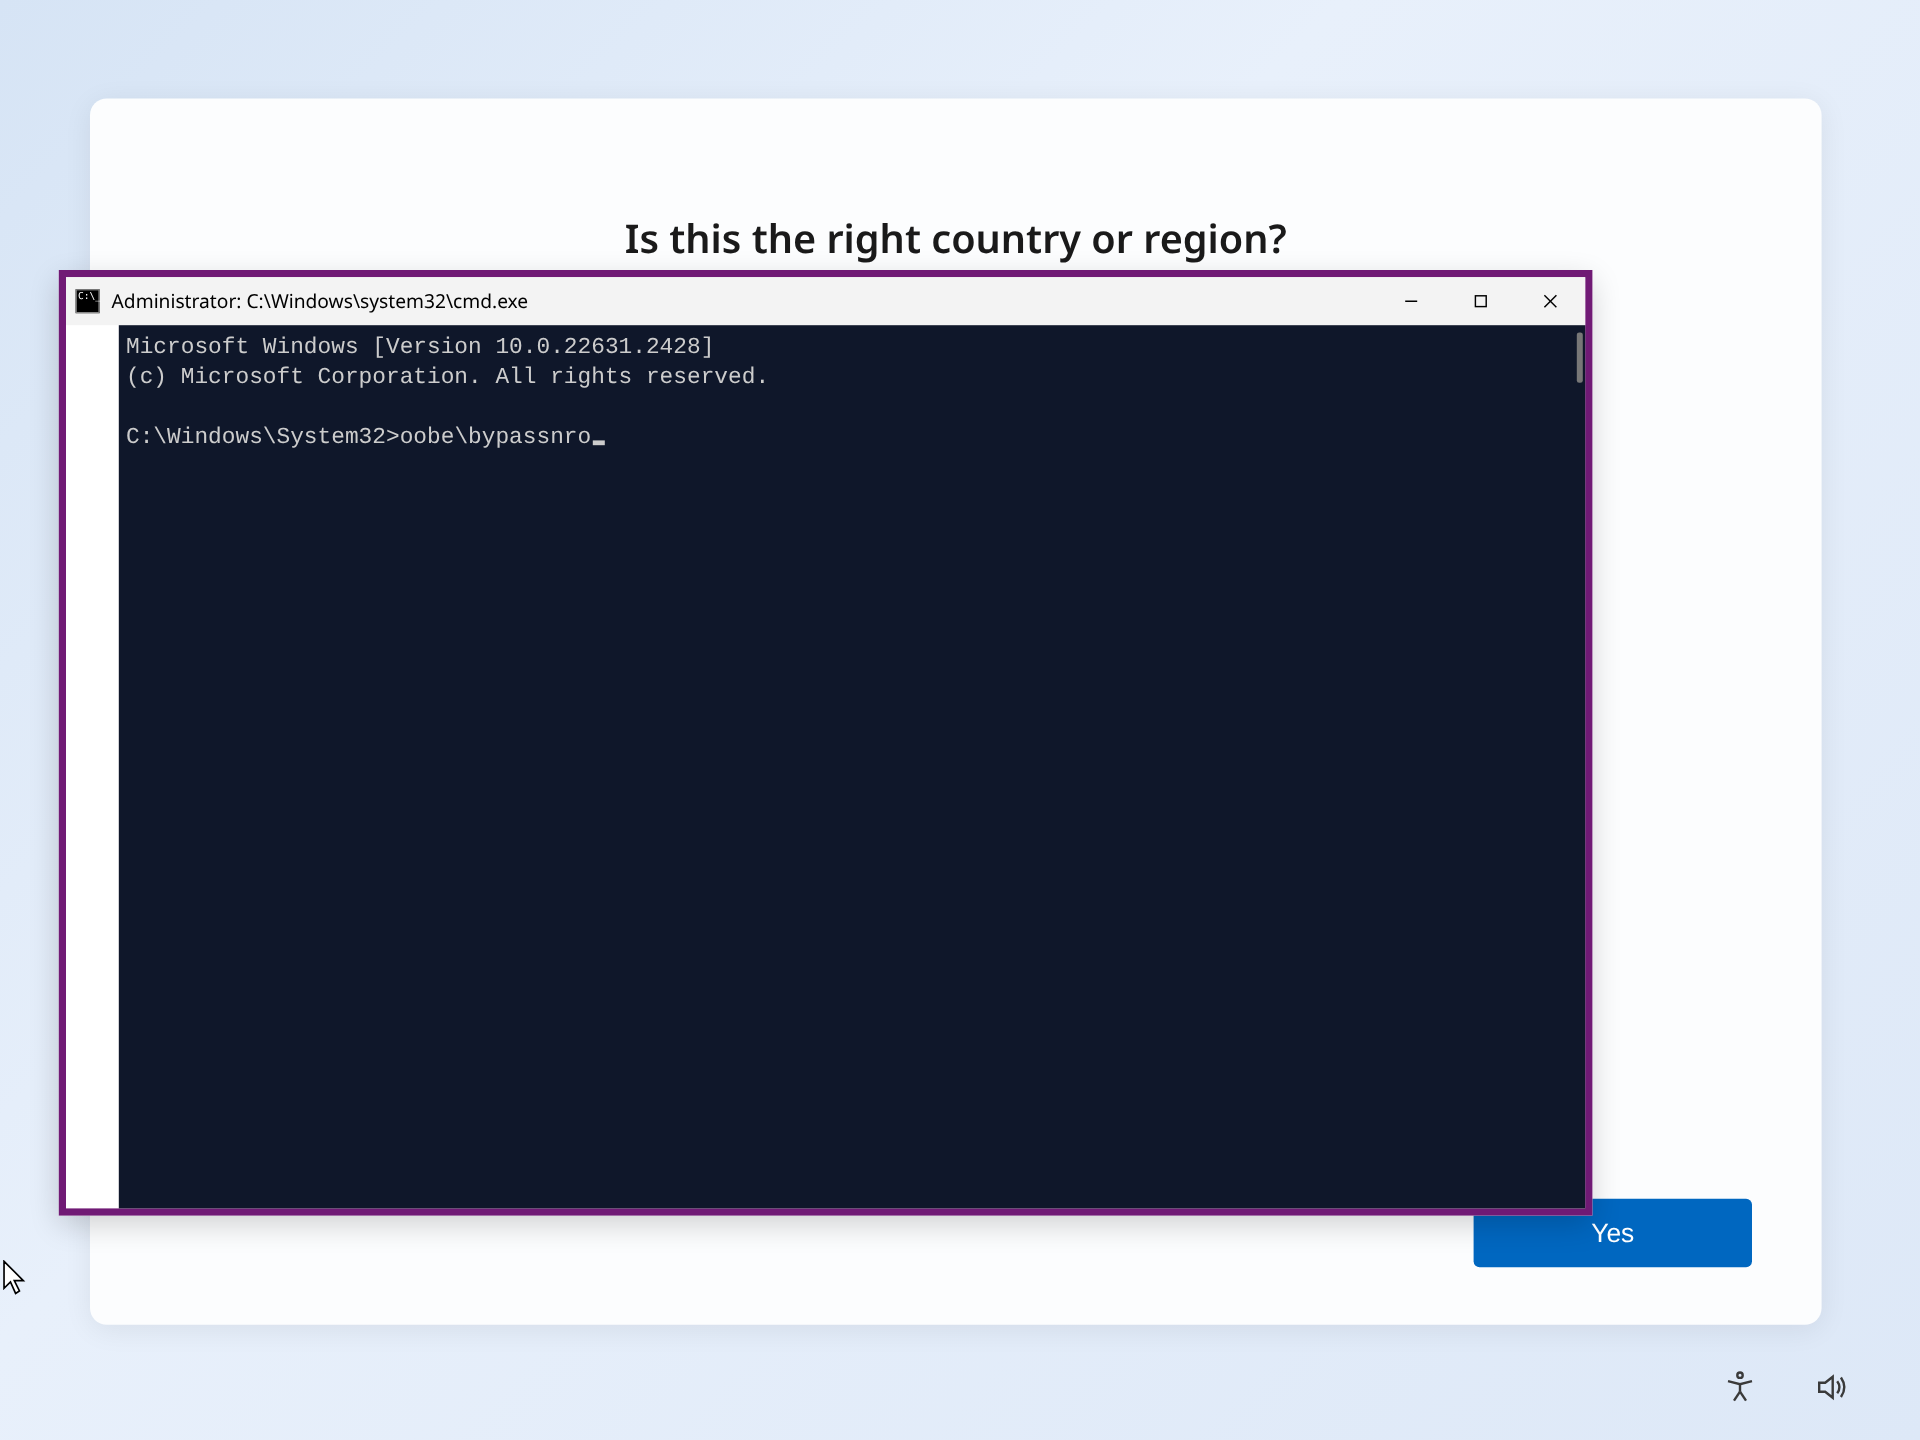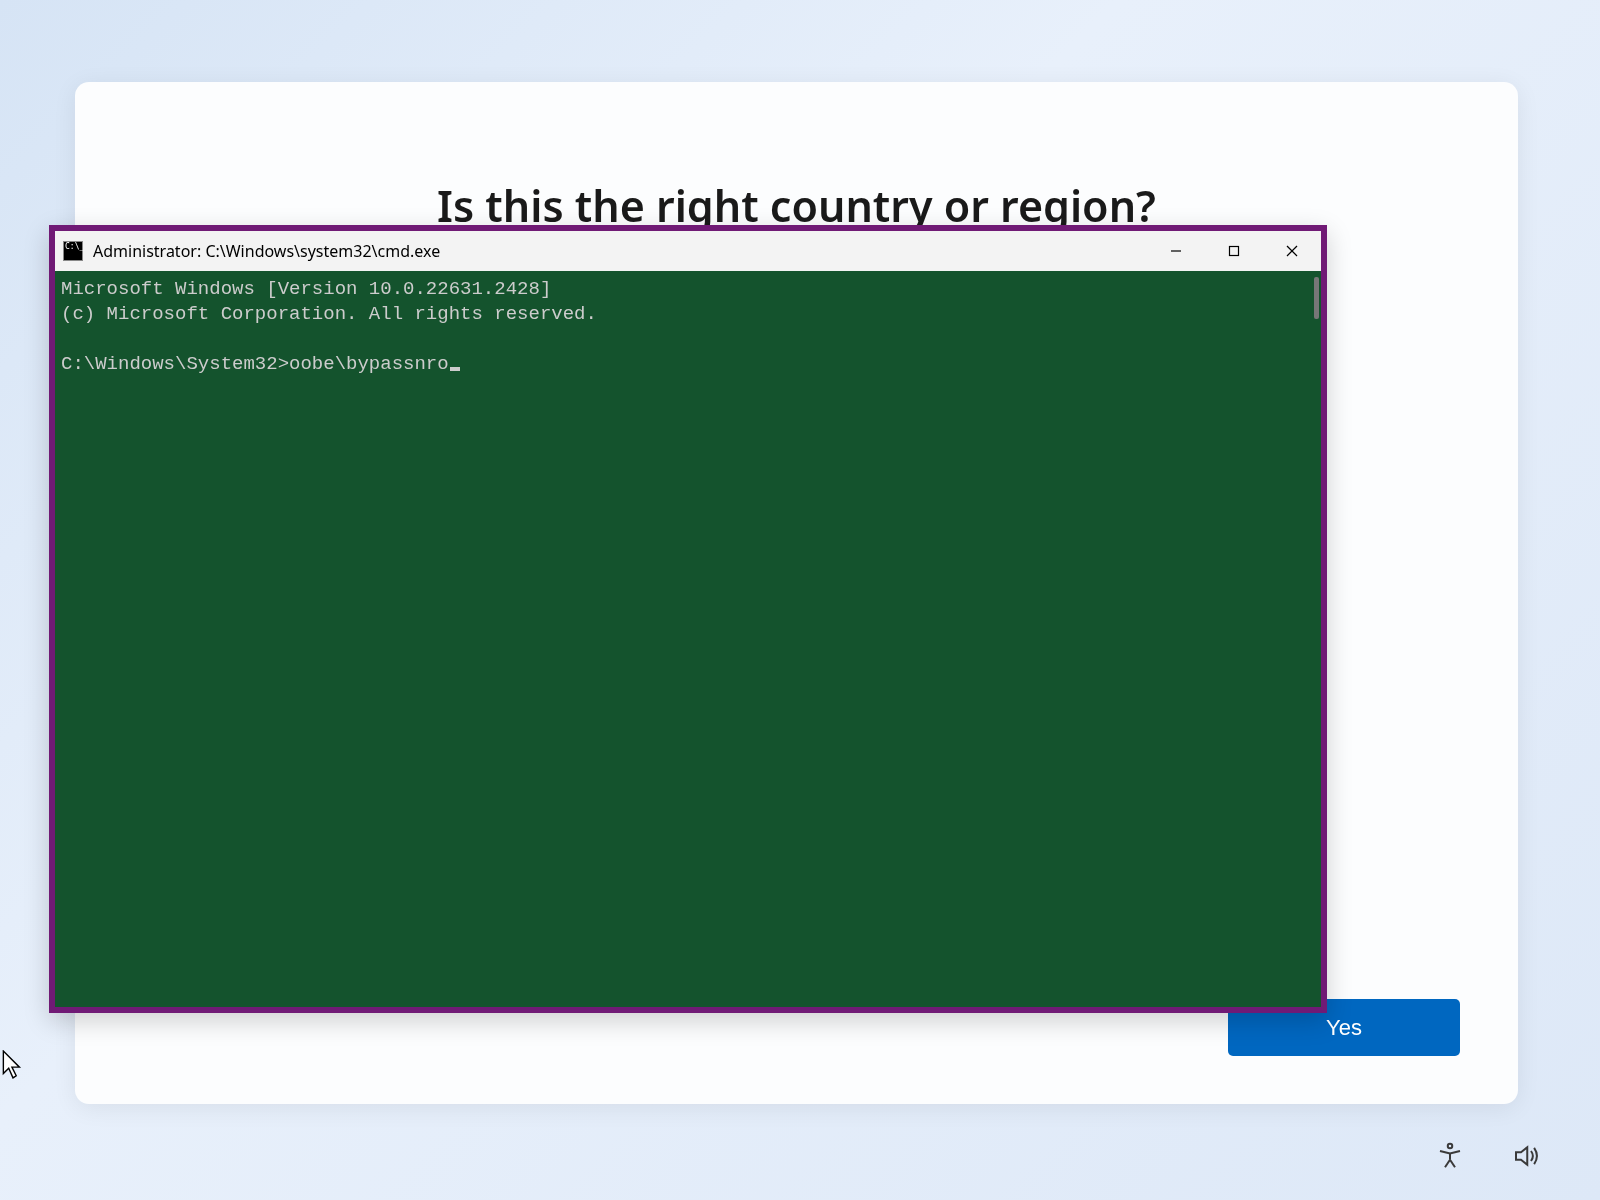--- a/index.html
+++ b/index.html
@@ -19,21 +19,21 @@
     height: 1022px;
     background: #fcfdfe;
     border-radius: 14px;
     box-shadow: 0 4px 24px rgba(0,0,0,0.07);
   }
   .oobe-title {
     position: absolute;
     left: 0; right: 0;
     top: 94px;
     text-align: center;
-    font-size: 43px;
+    font-size: 33px;
     font-weight: 600;
     color: #1a1a1a;
   }
   .oobe-yes {
     position: absolute;
     right: 58px;
     bottom: 48px;
     width: 232px;
     height: 57px;
     background: #0067c0;
@@ -102,29 +102,30 @@
     display: flex;
     align-items: center;
     justify-content: center;
     cursor: pointer;
     color: #000;
   }
   .win-btn svg { display: block; }
 
   .terminal-area {
     flex: 1;
-    background: #14532d;
+    background: #0f172a;
     color: #cccccc;
     font-family: Consolas, "Courier New", monospace;
     font-size: 19px;
     line-height: 25px;
     padding: 6px 6px;
     position: relative;
     white-space: pre;
     overflow: hidden;
+    margin-left: 44px;
   }
   .term-scroll {
     position: absolute;
     right: 2px;
     top: 6px;
     width: 5px;
     height: 42px;
     background: #777;
     border-radius: 2px;
   }

